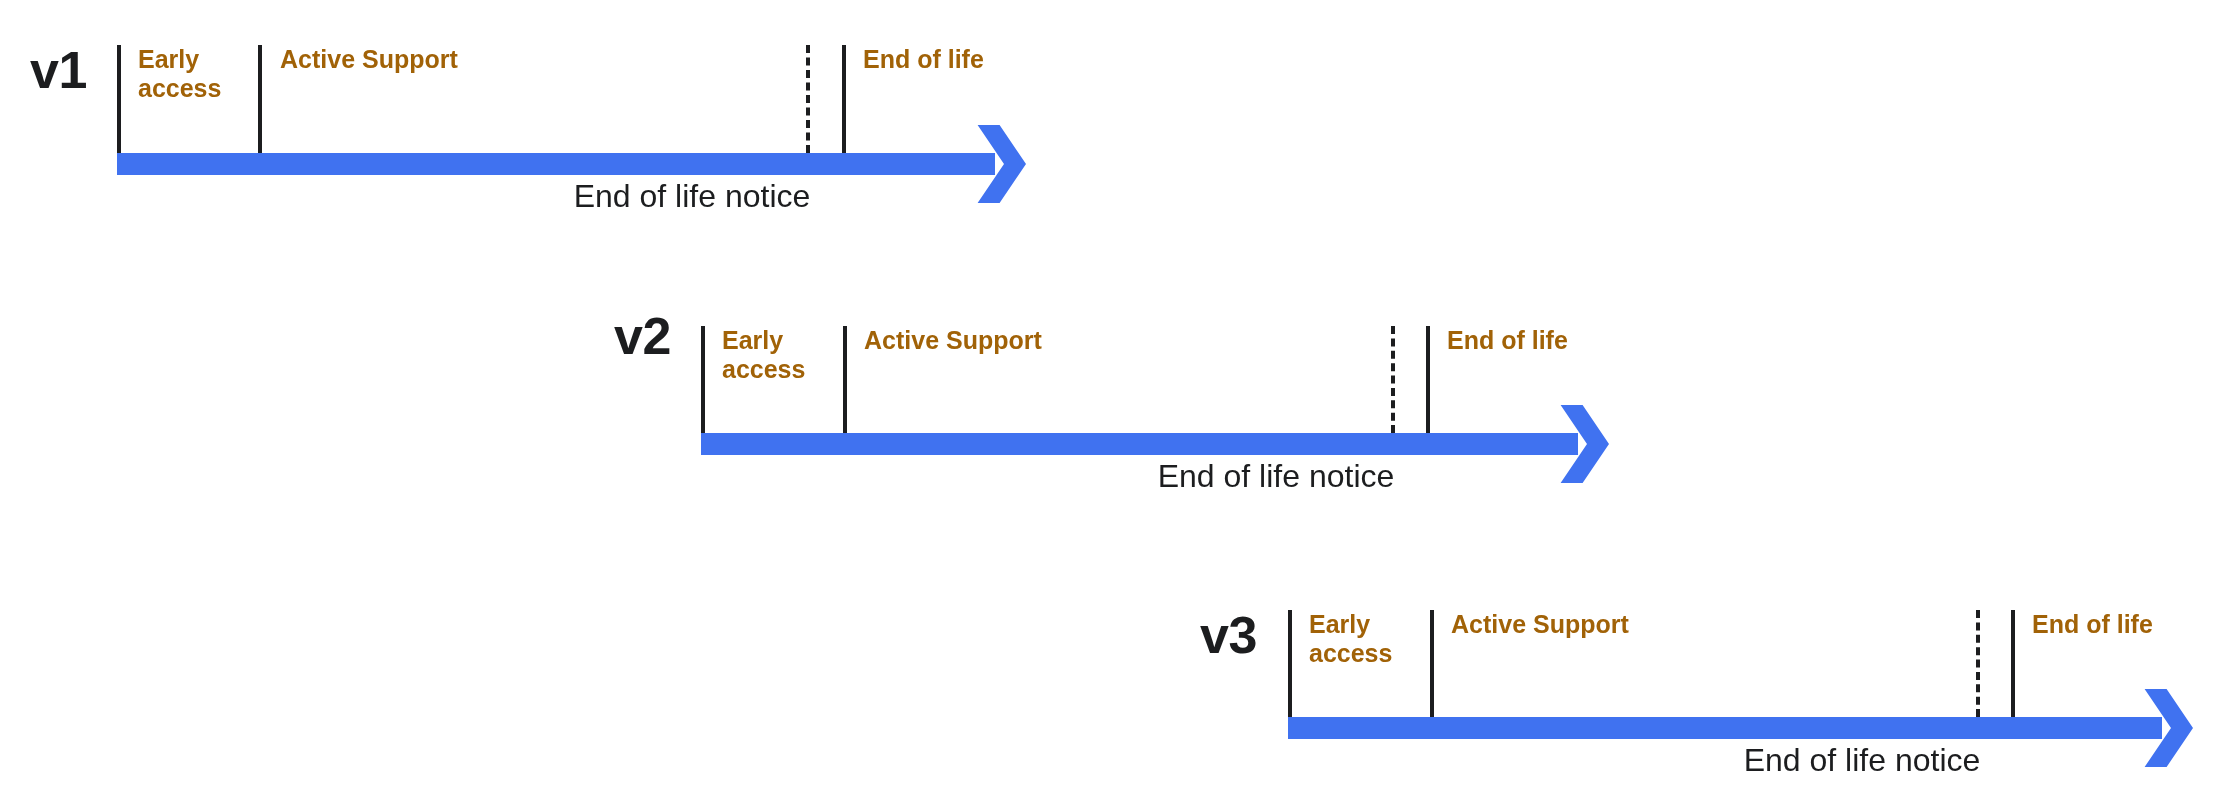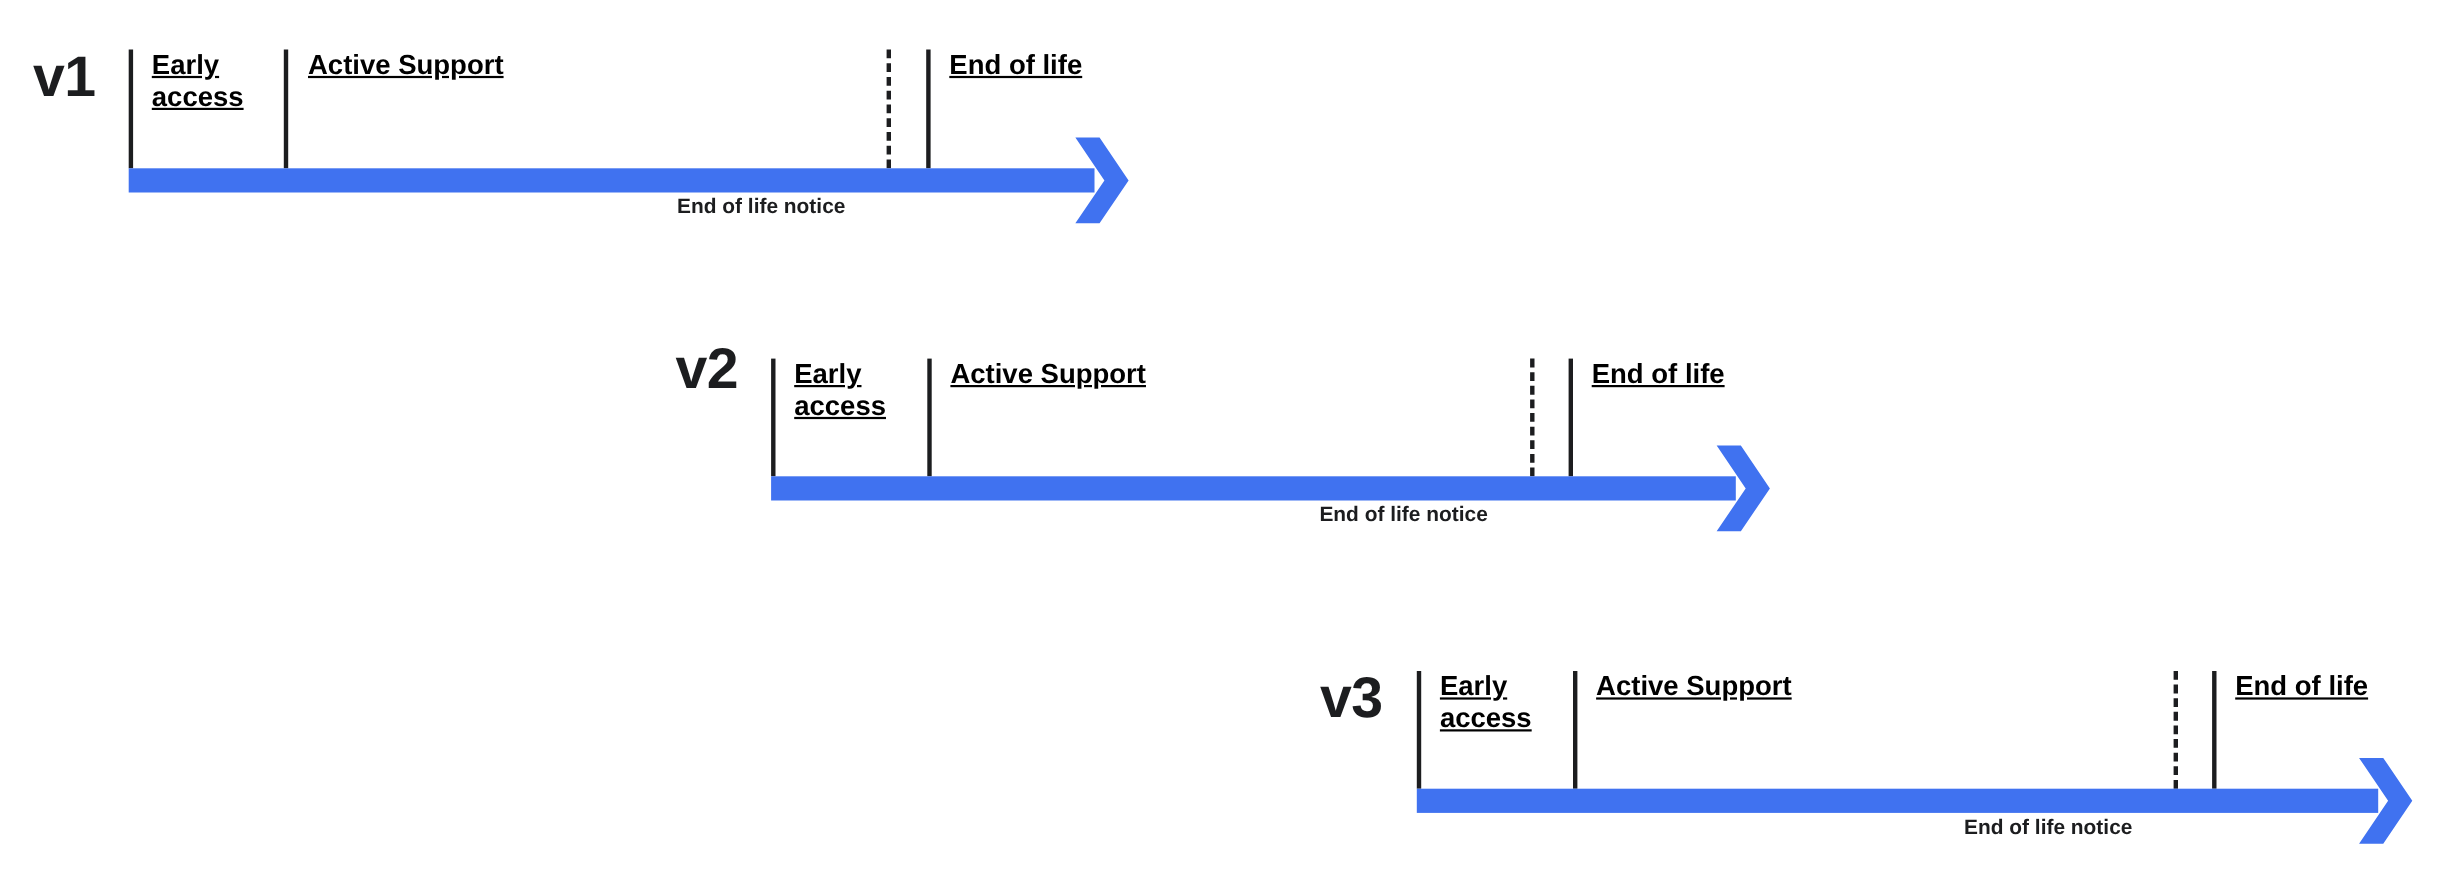--- a/index.html
+++ b/index.html
@@ -52,44 +52,43 @@
     width: 0;
     border-left: 4px dashed #1c1d1f;
     background: none;
   }
 
   
   .phase-label {
     position: absolute;
     font-size: 25px;
     font-weight: 700;
-    color: #000000;
+    color: #a16207;
     line-height: 1.17;
     white-space: pre-line;
-    text-decoration: underline;
   }
 
   
   .timeline-bar {
     position: absolute;
     height: 22px;
     background: #4072f0;
   }
 
   .timeline-arrow {
     position: absolute;
     display: block;
     overflow: visible;
   }
 
   
   .notice-label {
     position: absolute;
-    font-size: 19px;
-    font-weight: 700;
+    font-size: 32px;
+    font-weight: 400;
     color: #1c1d1f;
     white-space: nowrap;
     transform: translateX(-50%);
   }
 </style>
 </head>
 <body>
 
 <div id="diagram">
     <div class="version-row">

